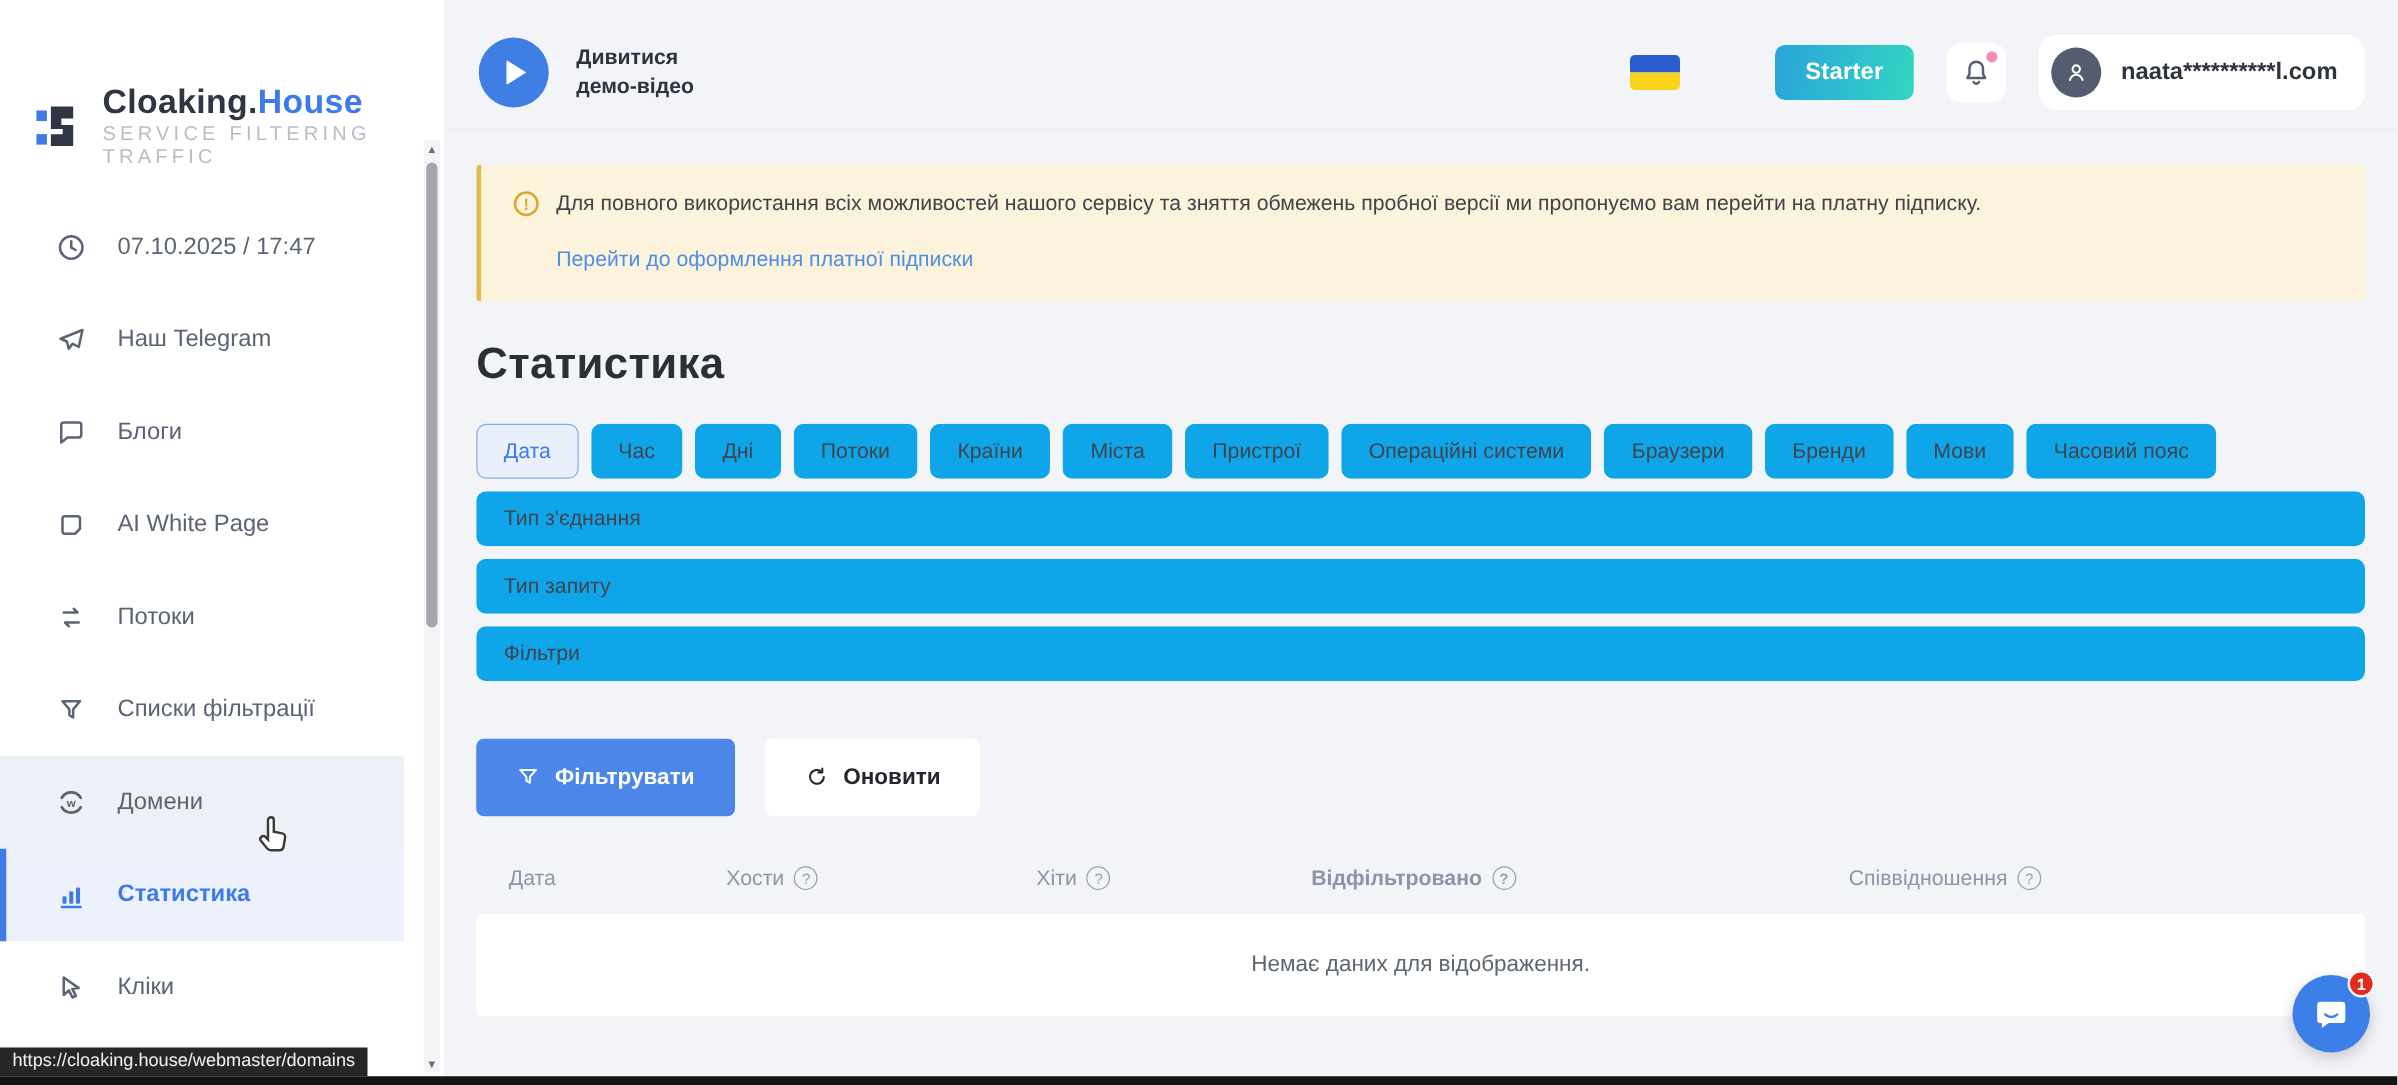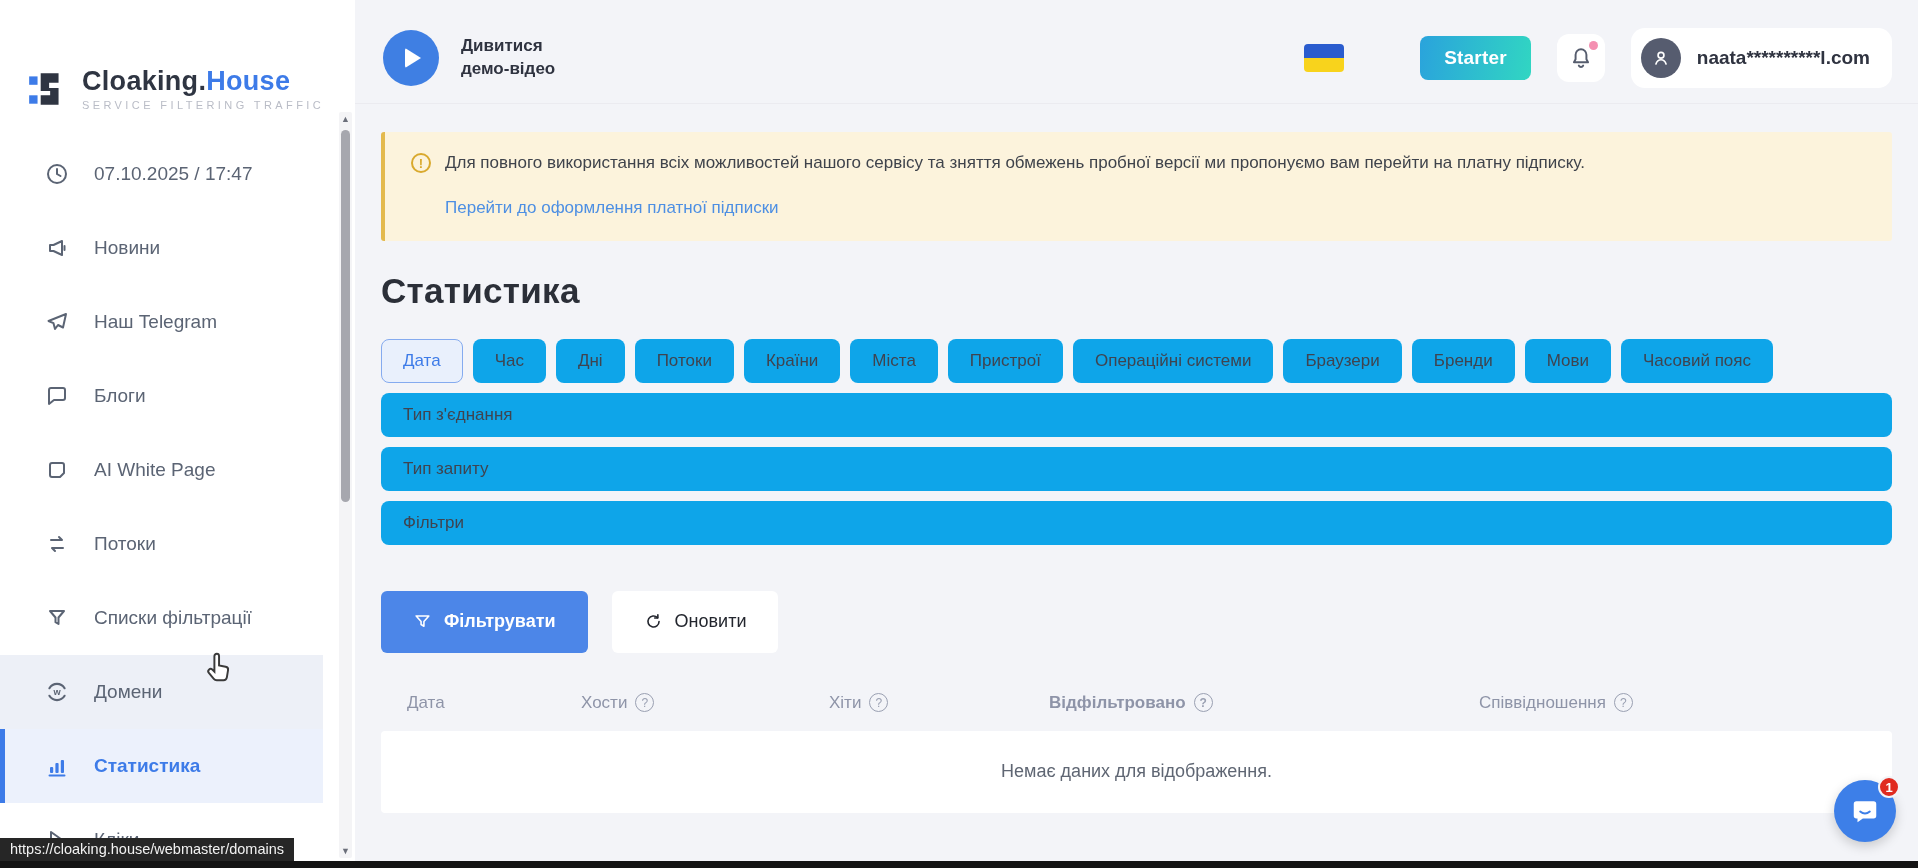--- a/index.html
+++ b/index.html
@@ -5,21 +5,21 @@
   * { margin:0; padding:0; box-sizing:border-box; }
   html,body { width:1918px; height:868px; overflow:hidden; }
   body { font-family:"Liberation Sans", sans-serif; background:#f3f4f8; color:#323642; }
   .screen { position:relative; width:1918px; height:868px; display:flex; background:#f3f4f8; }
 
   
   .sidebar { position:relative; width:355px; background:#ffffff; flex:0 0 355px; z-index:2; }
   .logo { display:flex; align-items:center; gap:14px; padding:22px 0 0 26px;margin-top:44px; }
   .logo-text .line1 { font-size:27px; font-weight:700; letter-spacing:.3px; color:#2f3542; }
   .logo-text .line1 .accent { color:#3d7be8; }
-  .logo-text .line2 { font-size:11px; letter-spacing:3.4px; color:#b9bcc6; margin-top:2px; }
+  .logo-text .line2 { font-size:16px; letter-spacing:3.4px; color:#b9bcc6; margin-top:2px; }
   .menu { margin-top:26px; }
   .menu-item { position:relative; height:74px; display:flex; align-items:center; gap:24px;
                padding-left:44px; width:323px; cursor:pointer;
                font-size:19px; color:#5b6474; }
   .menu-item .mi-icon { width:26px; height:26px; display:flex; align-items:center; justify-content:center; flex:0 0 26px; }
   .menu-item.hovered { background:#edf0f7; }
   .menu-item.active { background:#ecf1fc; color:#3d7be8; font-weight:700; border-left:5px solid #3d7be8; padding-left:39px; }
   .cursor-hand { position:absolute; left:203px; top:650px; width:36px; height:40px; z-index:5; pointer-events:none; }
 
   
@@ -68,21 +68,21 @@
   .chips.row2 { margin-top:10px;flex-direction:column; }
   .chip { background:#0ea5e9; border:1px solid transparent; border-radius:8px; padding:11px 21px; font-size:17px;
           color:#3f4450; cursor:pointer; white-space:nowrap; }
   .chip.active { background:#e9f0fc; border-color:#85abef; color:#3d7be8; }
 
   
   .actions { display:flex; gap:24px; margin-top:46px; }
   .btn { display:flex; align-items:center; gap:12px; border:none; border-radius:6px; padding:0 32px; height:62px;
          font-size:18px; cursor:pointer; font-family:"Liberation Sans", sans-serif; }
   .btn-filter { background:#4c86e8; color:#ffffff; font-weight:600; }
-  .btn-refresh { background:#ffffff; color:#23262e; font-weight:400; }
+  .btn-refresh { background:#ffffff; color:#23262e; font-weight:700; }
 
   
   .thead { display:flex; margin-top:40px; padding:0 26px; color:#8e94a8; font-size:17px; }
   .th { display:flex; align-items:center; gap:8px; }
   .th:nth-child(1){ width:174px; }
   .th:nth-child(2){ width:248px; }
   .th:nth-child(3){ width:220px; }
   .th:nth-child(4){ width:430px;font-weight:bold; }
   .help { width:19px; height:19px; border:1.5px solid #9aa0b2; border-radius:50%; font-size:12px; color:#9aa0b2;
           display:inline-flex; align-items:center; justify-content:center; cursor:pointer; }
@@ -128,29 +128,20 @@
       <div class="menu-item">
         <span class="mi-icon">
           <svg width="24" height="24" viewBox="0 0 24 24" fill="none" stroke="#5b6474" stroke-width="2" stroke-linecap="round">
               <circle cx="12" cy="12" r="9"></circle>
               <path d="M12 7v5l3.5 2"></path>
             </svg>
         </span>
         <span>07.10.2025 / 17:47</span>
       </div>
 
-      <div class="menu-item">
-        <span class="mi-icon">
-          <svg width="24" height="24" viewBox="0 0 24 24" fill="none" stroke="#5b6474" stroke-width="2" stroke-linejoin="round">
-              <path d="M17 5L8.5 9H5v6h3.5L17 19V5z"></path>
-              <path d="M19.5 10v4" stroke-linecap="round"></path>
-            </svg>
-        </span>
-        <span>Новини</span>
-      </div>
 
       <div class="menu-item">
         <span class="mi-icon">
           <svg width="24" height="24" viewBox="0 0 24 24" fill="none" stroke="#5b6474" stroke-width="2" stroke-linejoin="round">
               <path d="M21 4L3.5 11l5 2.2L10 19l3-4 5 2.5L21 4z"></path>
             </svg>
         </span>
         <span>Наш Telegram</span>
       </div>
 

